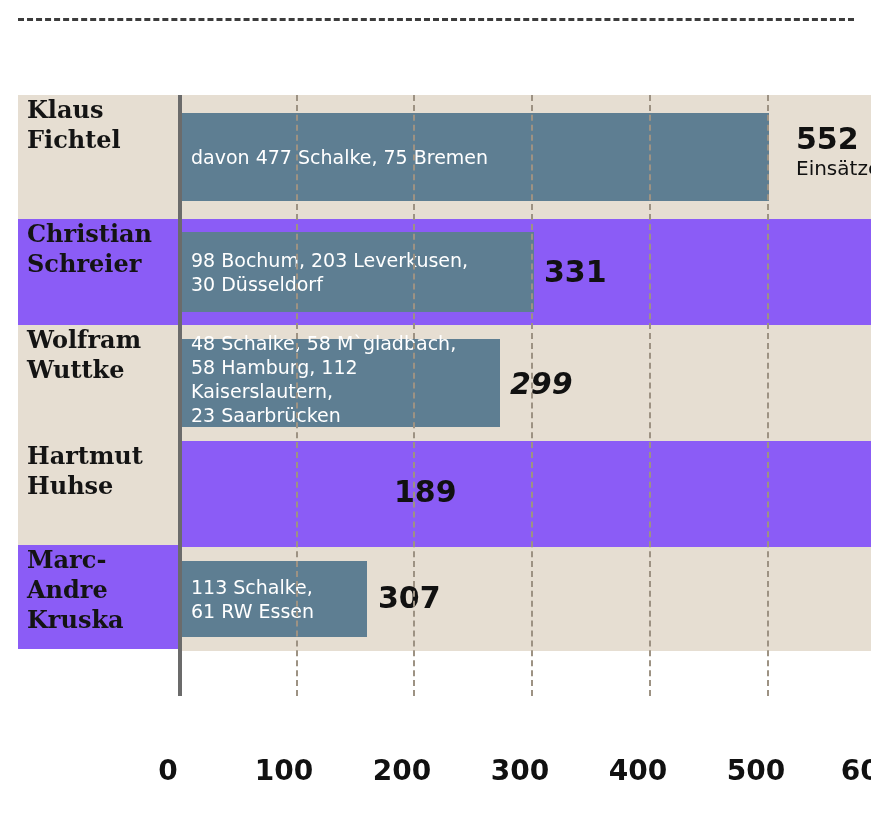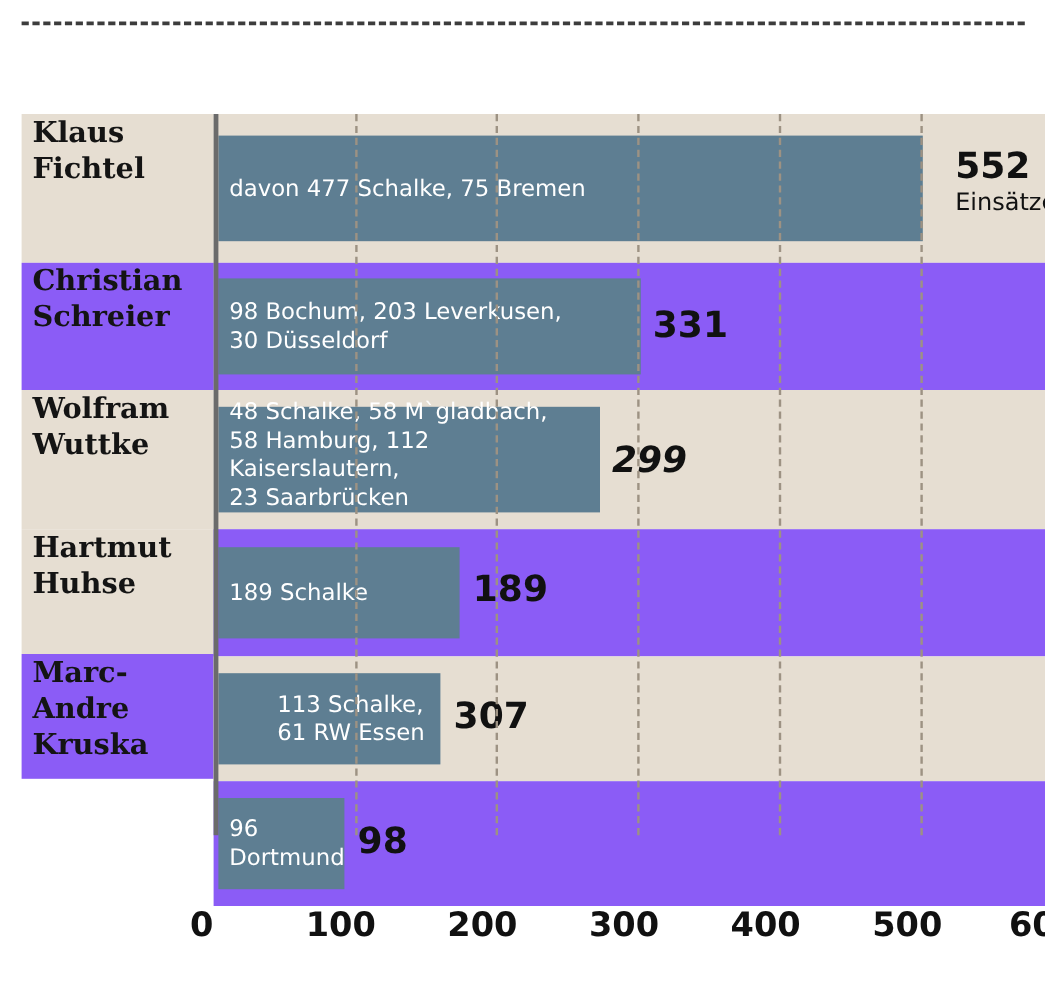--- a/index.html
+++ b/index.html
@@ -227,47 +227,35 @@
           <div class="bar-inner-text">48 Schalke, 58 M`gladbach,
 58 Hamburg, 112 Kaiserslautern,
 23 Saarbrücken</div>
         </div>
         <div class="bar-value" style="left:332px;top:42px;font-style:italic;">
           <span>299</span>
         </div>
       </div>
 
       <div class="row even bar-row" style="height:106px;">
-        <div class="bar" style="top:15px;height:76px;width:201px;">
-          <div class="bar-inner-text">189 Schalke</div>
-        </div>
         <div class="bar-value" style="left:216px;top:34px;">
           <span>189</span>
         </div>
       </div>
 
       <div class="row odd bar-row" style="height:104px;">
-        <div class="bar" style="top:14px;height:76px;width:185px;padding-left:40px;">
+        <div class="bar" style="top:14px;height:76px;width:185px;">
           <div class="bar-inner-text">113 Schalke,
 61 RW Essen</div>
         </div>
         <div class="bar-value" style="left:200px;top:34px;">
           <span>307</span>
         </div>
       </div>
 
-      <div class="row even bar-row" style="height:104px;">
-        <div class="bar" style="top:14px;height:76px;width:105px;">
-          <div class="bar-inner-text">96
-Dortmund</div>
-        </div>
-        <div class="bar-value" style="left:120px;top:34px;">
-          <span>98</span>
-        </div>
-      </div>
 
       <div class="gridlines">
         <div class="axis-line" style="left:0px;"></div>
         <div class="gline" style="left:118px;"></div>
         <div class="gline" style="left:235px;"></div>
         <div class="gline" style="left:353px;"></div>
         <div class="gline" style="left:471px;"></div>
         <div class="gline" style="left:589px;"></div>
 
       </div>

